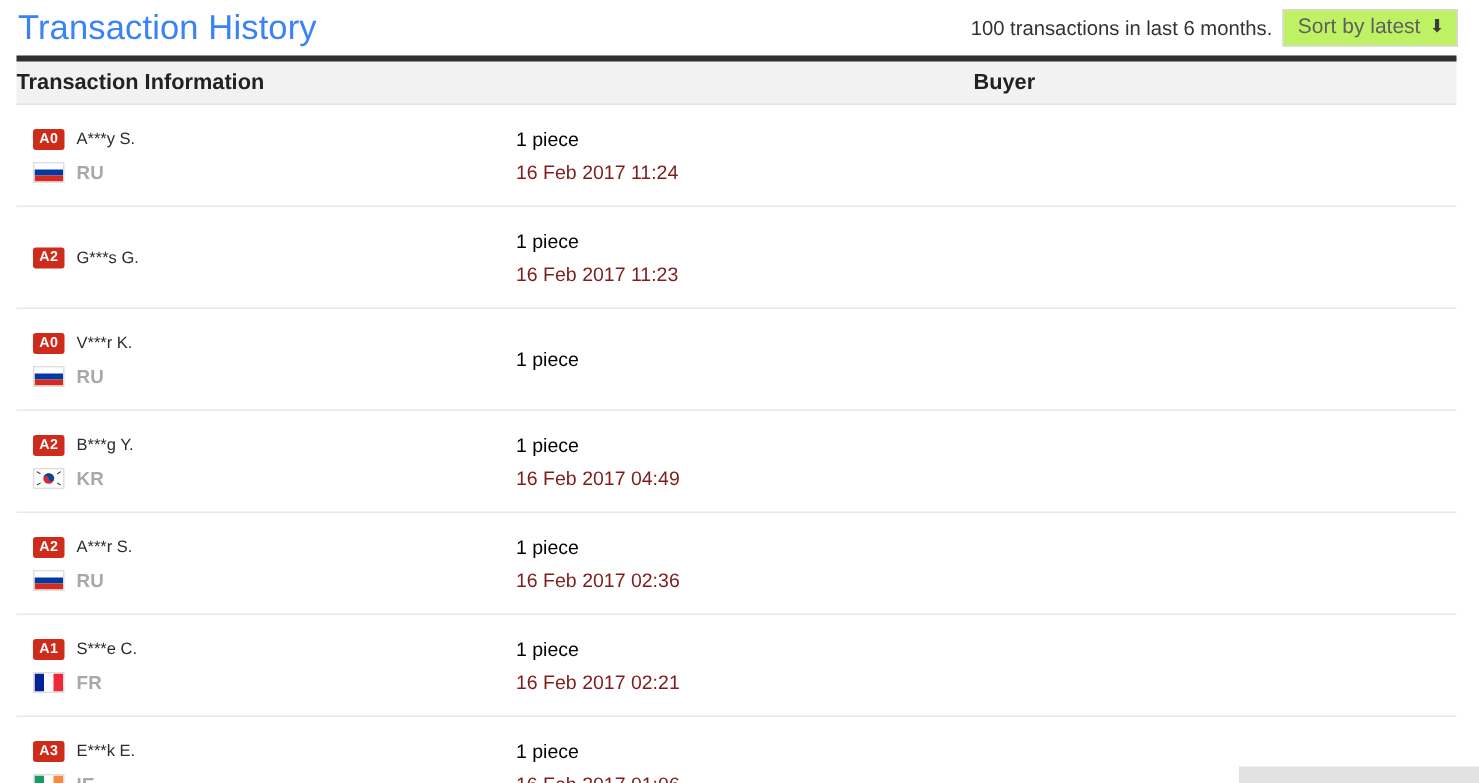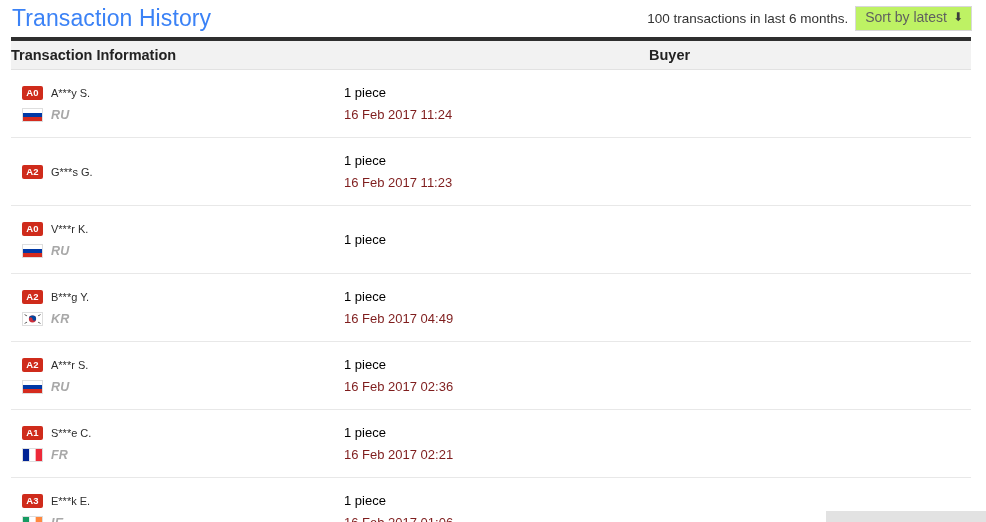--- a/index.html
+++ b/index.html
@@ -137,21 +137,20 @@
     height: 14px;
     flex: 0 0 auto;
     border: 1px solid rgba(0,0,0,0.13);
     display: block;
   }
   .country-code {
     font-size: 12.5px;
     font-weight: bold;
     color: #a8a8a8;
     letter-spacing: 0.2px;
-    font-style: italic;
   }
 
   .info-pieces {
     font-size: 13px;
     color: #000000;
     height: 18px;
     line-height: 18px;
   }
   .info-date {
     font-size: 13px;

